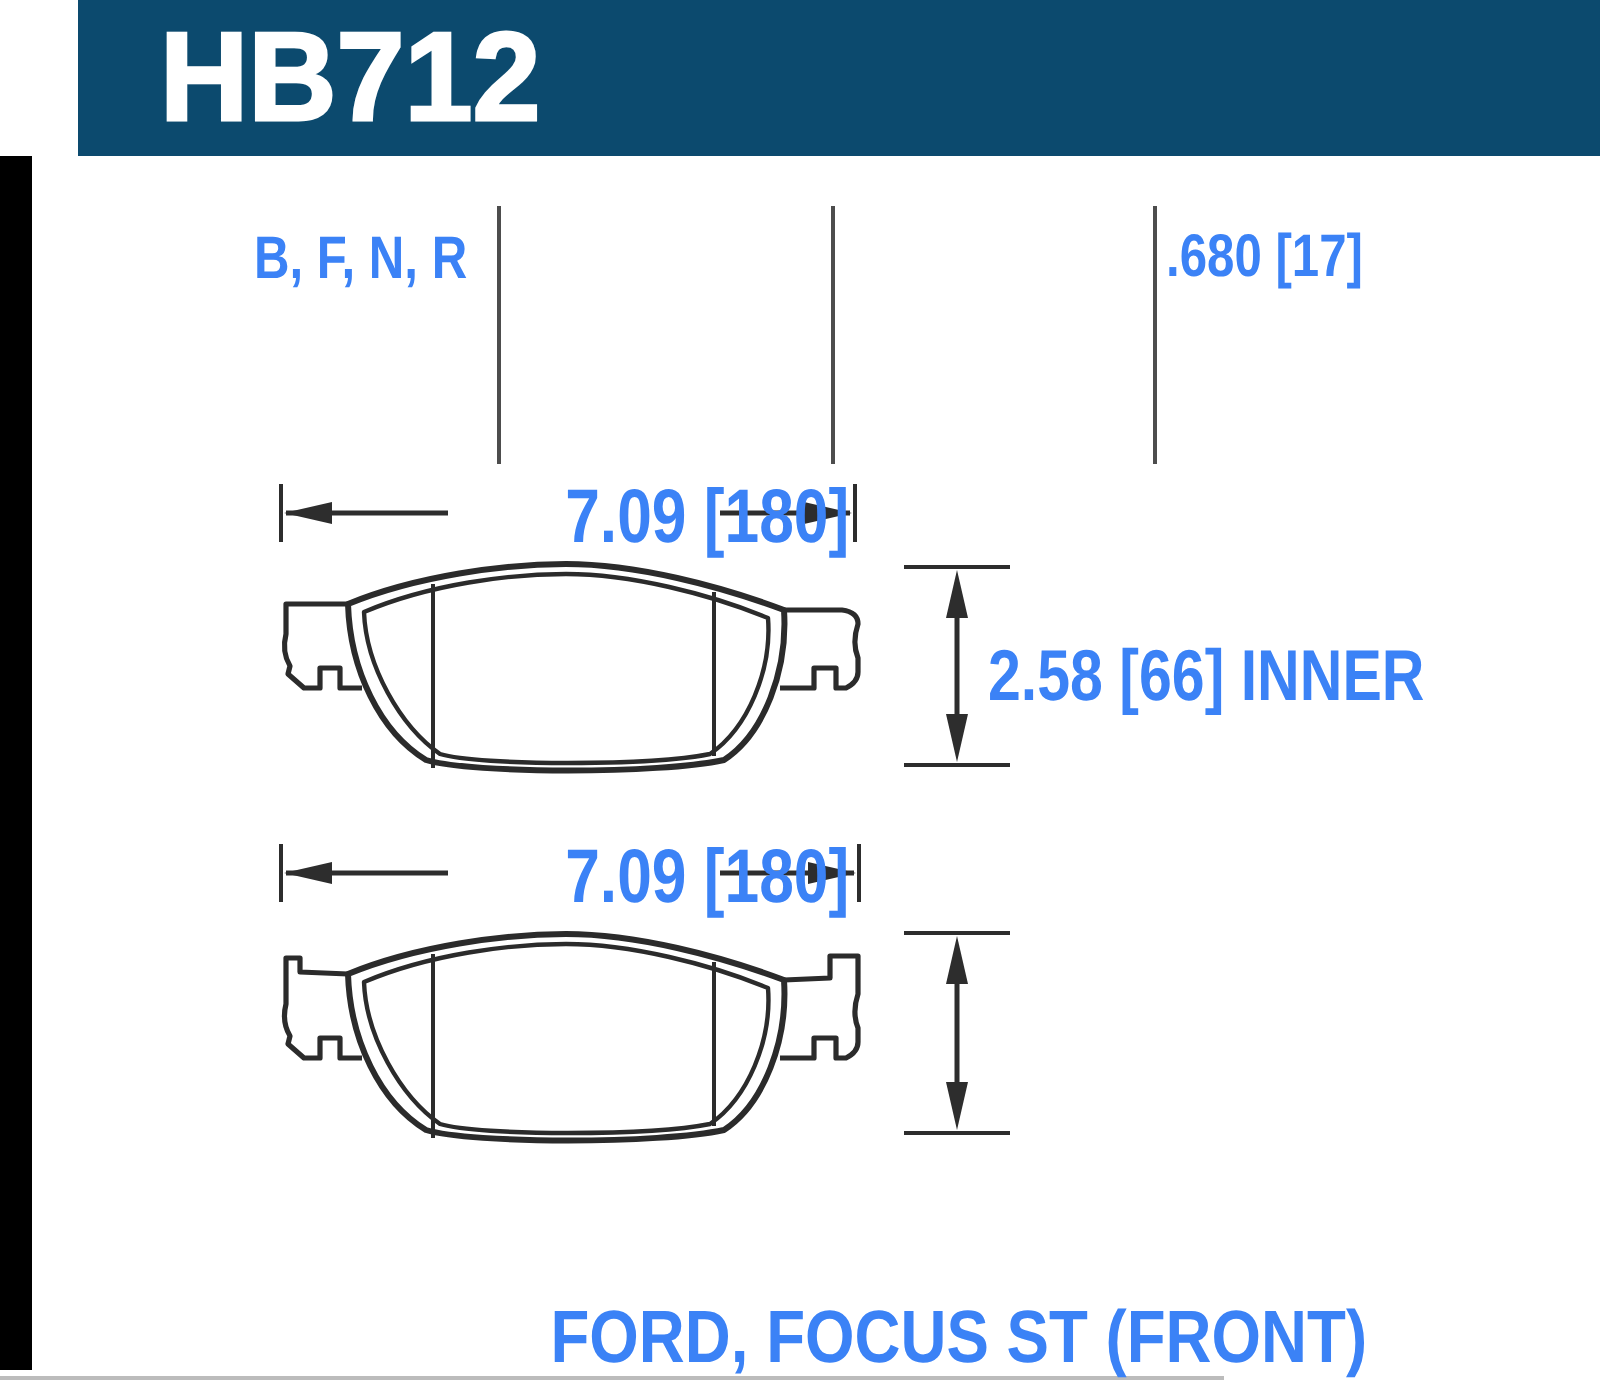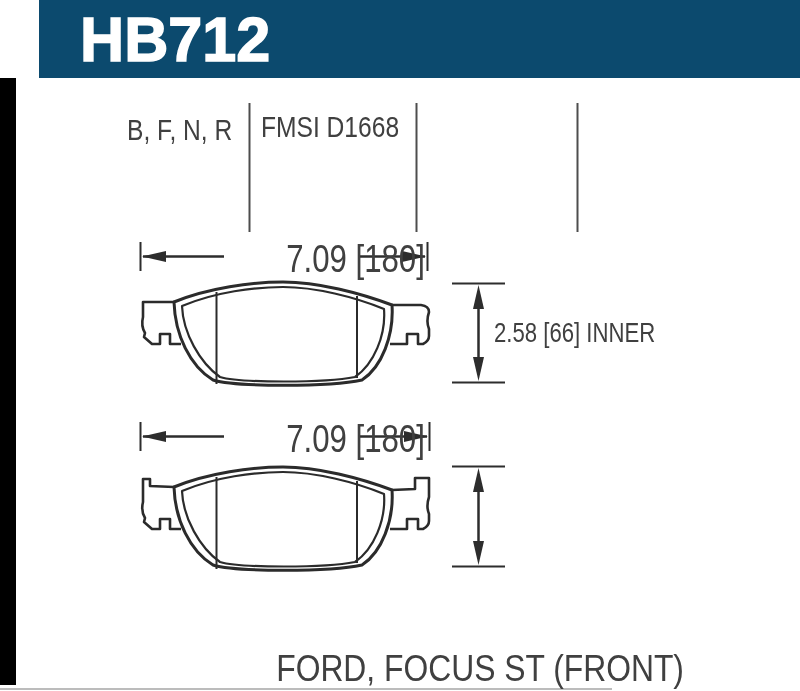--- a/index.html
+++ b/index.html
@@ -18,33 +18,33 @@
     transform:scaleX(0.97); transform-origin:0 50%; white-space:nowrap;
   }
   
   .left-band { position:absolute; left:0; top:78px; width:16px; height:607px; background:#000000; }
   
   .scan-line { position:absolute; left:0; top:688px; width:612px; height:2px; background:#bcbcbc; }
 
   .diagram-svg { position:absolute; left:0; top:0; width:800px; height:691px; }
 
   
-  .t { position:absolute; color:#404040; font-weight:normal; white-space:nowrap; line-height:1; }
+  .t { position:absolute; color:#3b82f6; font-weight:bold; white-space:nowrap; line-height:1; }
   .cx  { display:inline-block; transform:scaleX(0.82); transform-origin:0 0; }   
   .cxc { display:inline-block; transform:scaleX(0.82); }                          
   .ctr { text-align:right; }
 
   .spec-compounds { left:127px; top:112px; font-size:30px; }
   .spec-compounds .line { line-height:36px; }
   .spec-fmsi      { left:261px; top:112px; font-size:30px; }
   .spec-thickness { left:583px; top:114px; font-size:30px; }
 
   .dim-width-inner  { left:144px; top:240px; width:296px; font-size:38px; }
   .dim-width-outer  { left:144px; top:420px; width:296px; font-size:38px; }
-  .dim-height-inner { left:494px; top:320px; font-size:27px; }
+  .dim-height-inner { left:494px; top:320px; font-size:36px; }
   .dim-height-outer { left:494px; top:504px; font-size:36px; }
 
   .footer-application { left:0; top:650px; width:717px; font-size:37px; }
   .footer-application .cxc { transform:scaleX(0.86); }
 </style>
 </head>
 <body>
 
 <div class="sheet">
 
@@ -122,22 +122,22 @@
            C 386 520 374 549 355 562 C 325 568 240 568 220 562
            C 200 548 183 518 182 491 Z"></path>
       <line x1="216.5" y1="477" x2="216.5" y2="569" stroke-width="2"></line>
       <line x1="357" y1="481" x2="357" y2="563" stroke-width="2"></line>
     </g>
   </svg>
 
   <div class="t spec-compounds">
     <div class="line"><span class="cx">B, F, N, R</span></div>
   </div>
-  <div class="t spec-fmsi">
-    <span class="cx">FMSI D1668</span>
+  <div class="t spec-thickness">
+    <span class="cx">.680 [17]</span>
   </div>
 
   <div class="t ctr dim-width-inner">
     <span class="cxc">7.09 [180]</span>
   </div>
   <div class="t dim-height-inner">
     <span class="cx">2.58 [66] INNER</span>
   </div>
   <div class="t ctr dim-width-outer">
     <span class="cxc">7.09 [180]</span>

